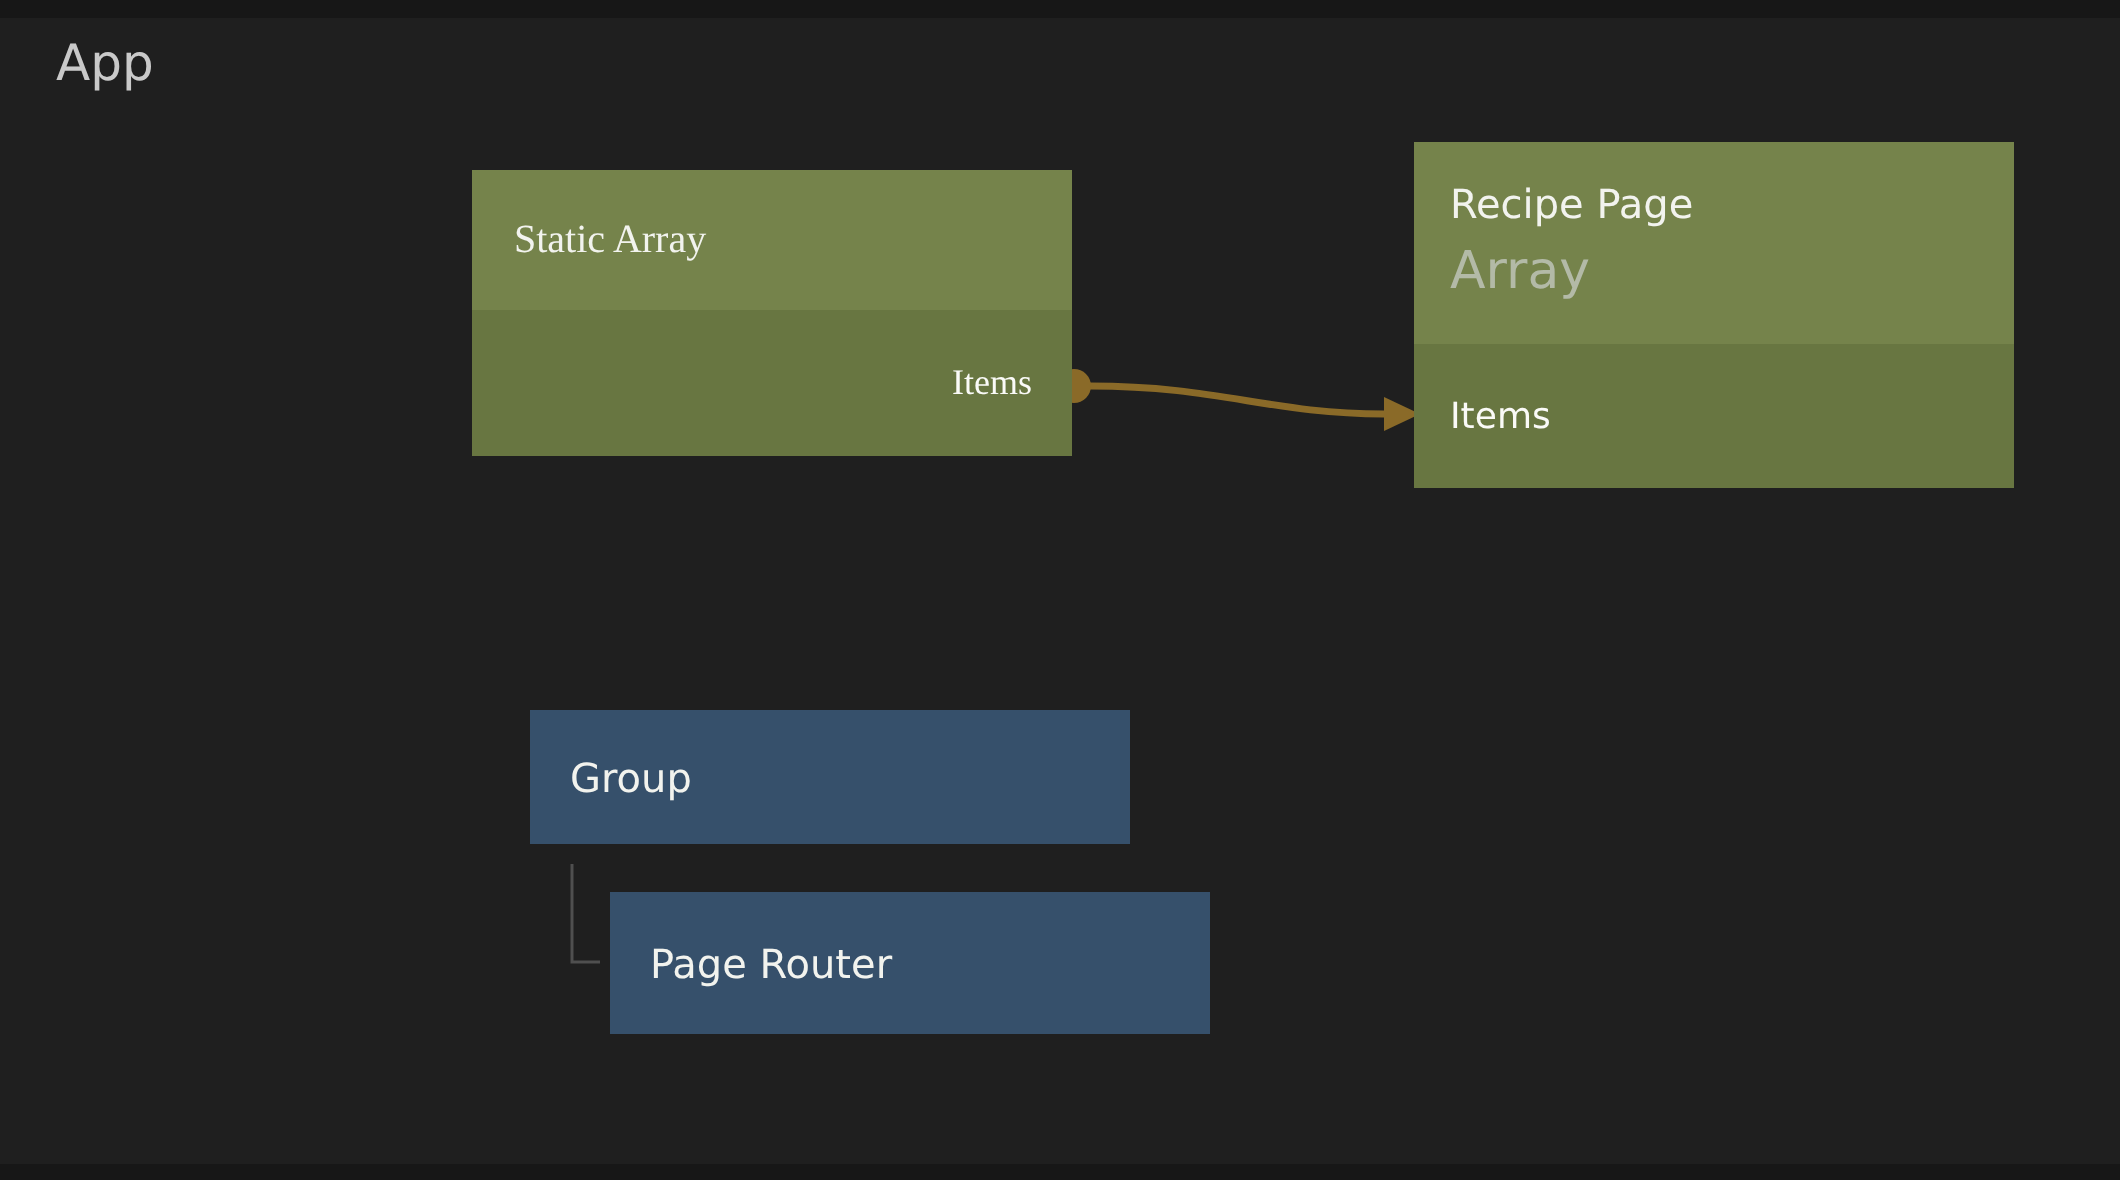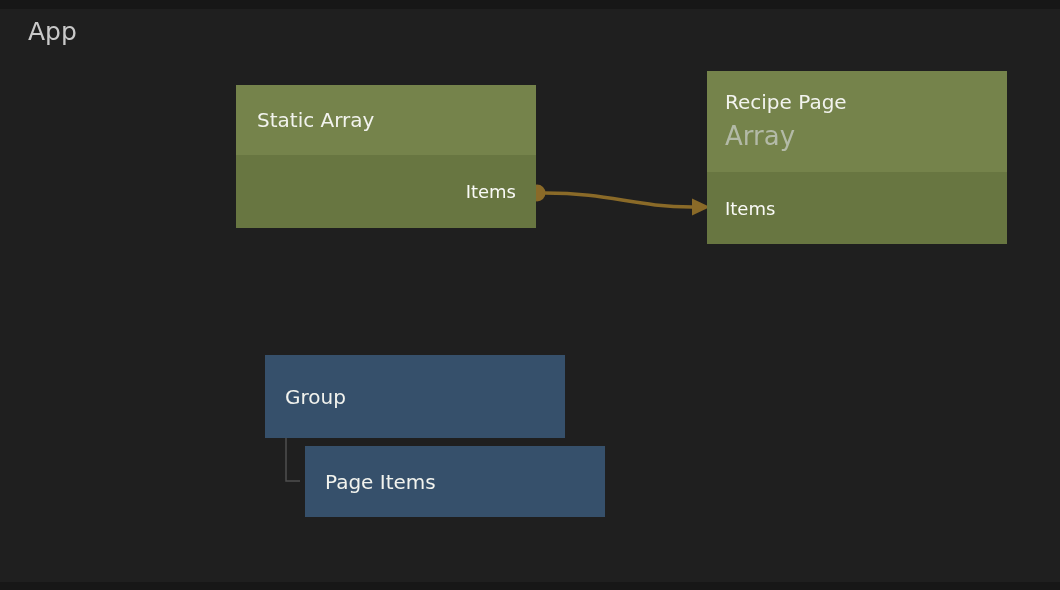--- a/index.html
+++ b/index.html
@@ -46,38 +46,38 @@
 
 <div class="app-label">App</div>
 
 <svg id="connections" width="1060" height="590" viewBox="0 0 1060 590">
   <polyline id="tree-line" points="286,432 286,481 300,481"></polyline>
   <path id="wire-path" d="M 545 193 C 610 193, 635 207, 692 207"></path>
   <circle id="wire-dot" cx="537" cy="193" r="8.5"></circle>
   <polygon id="wire-arrow" points="692,198.5 710,207 692,215.5"></polygon>
 </svg>
 
-<div class="node green" style="left:236px; top:85px;">
+<div class="node green" style="left:236px; top:85px;font-family:Liberation Serif, serif;">
   <div class="node-header" style="height:70px;">
     <div class="node-title">Static Array</div>
   </div>
   <div class="node-body" style="height:73px; justify-content:flex-end; padding-right:20px;">
     <span class="port-label">Items</span>
   </div>
 </div>
 
 <div class="node green" style="left:707px; top:71px;">
   <div class="node-header" style="height:101px; padding-left:18px;">
     <div class="node-title">Recipe Page</div>
     <div class="node-subtitle">Array</div>
   </div>
   <div class="node-body" style="height:72px; padding-left:18px;">
     <span class="port-label">Items</span>
   </div>
 </div>
 
-<div class="node blue" style="left:265px; top:355px; height:83px;text-align:center;">
+<div class="node blue" style="left:265px; top:355px; height:67px;text-align:center;">
   <div class="node-title">Group</div>
 </div>
 
 <div class="node blue" style="left:305px; top:446px; height:71px;">
-  <div class="node-title">Page Items</div>
+  <div class="node-title">Page Router</div>
 </div>
 
 </body></html>

